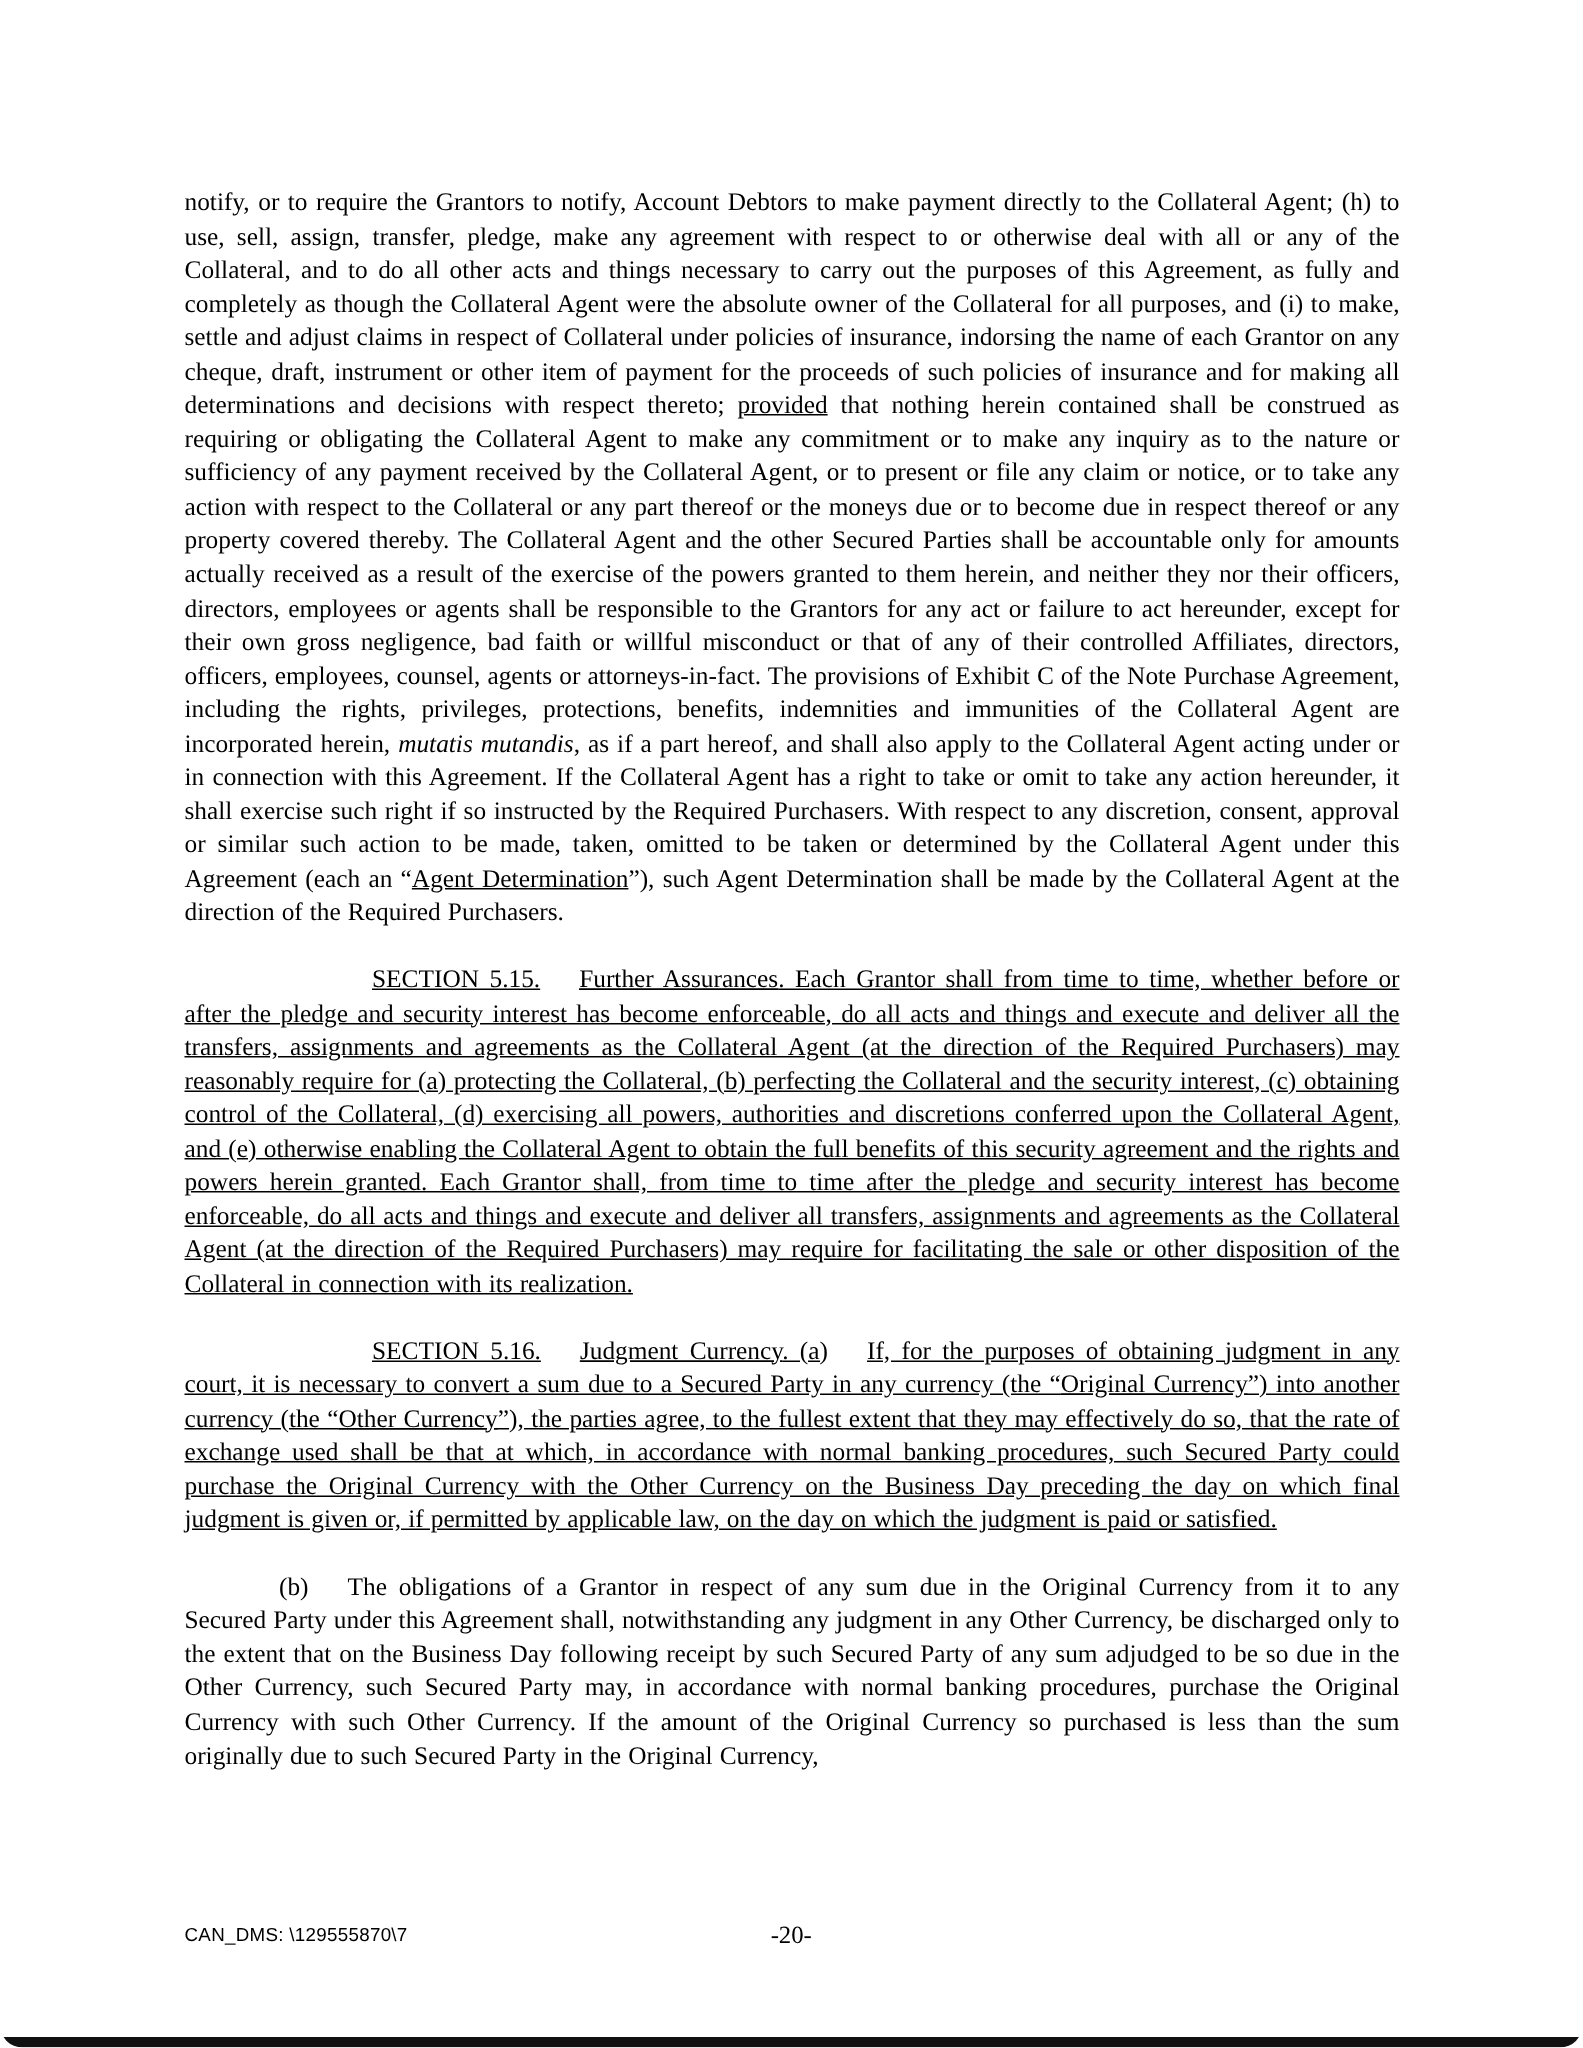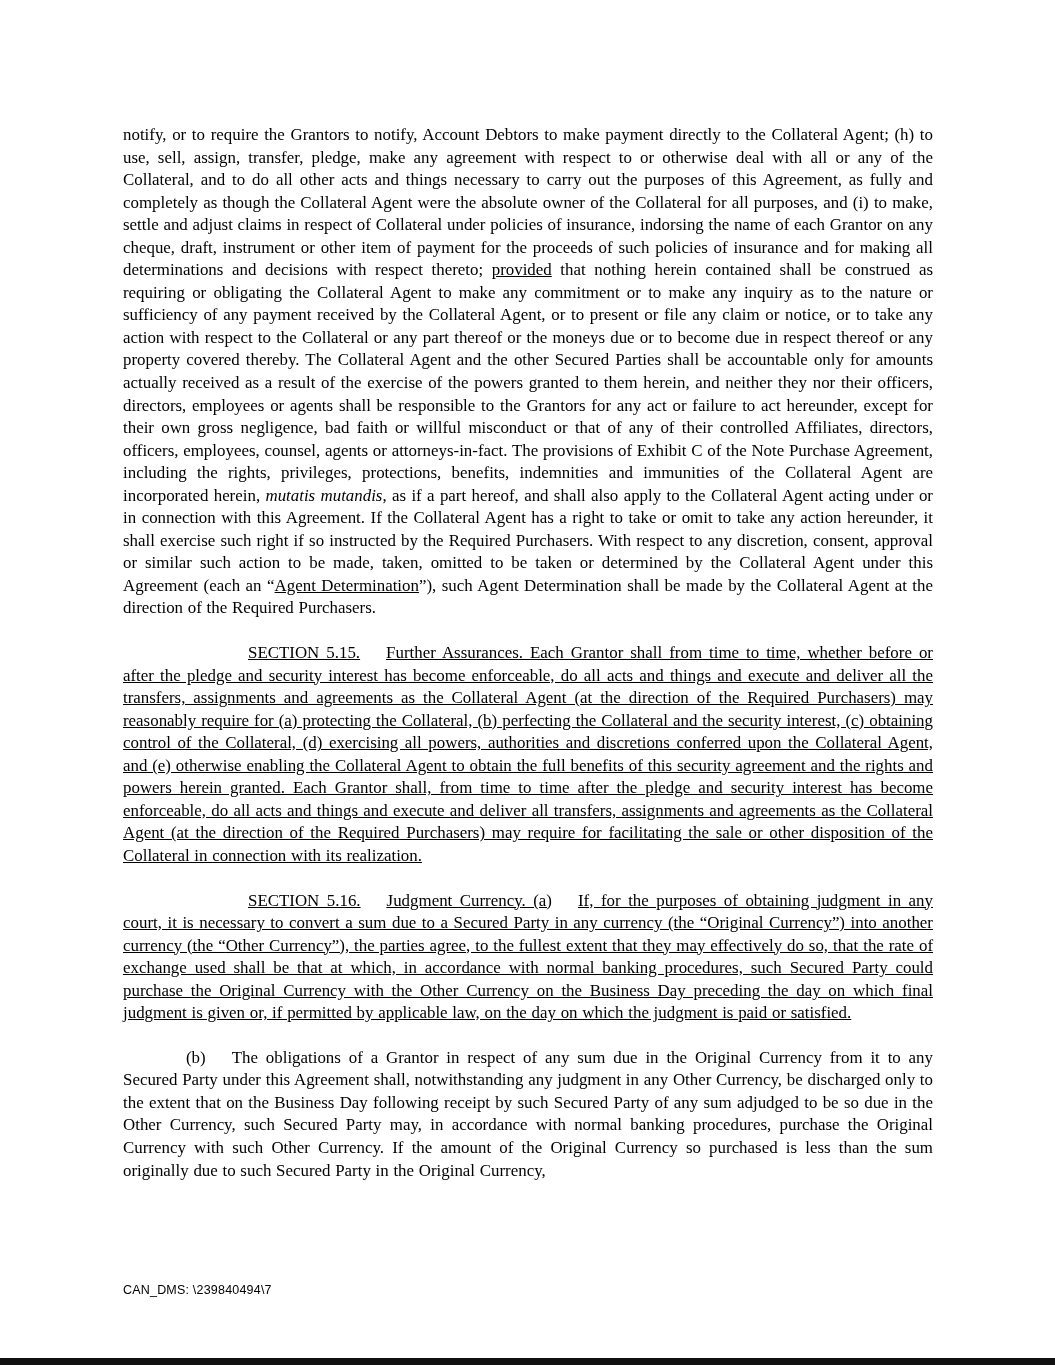--- a/index.html
+++ b/index.html
@@ -8,20 +8,21 @@
     background: #ffffff;
   }
   .page {
     position: relative;
     width: 1055px;
     height: 1365px;
     background: #ffffff;
     font-family: "Liberation Serif", serif;
     color: #000000;
     overflow: hidden;
+    border-radius: 15px;
   }
   .content {
     position: absolute;
     left: 123px;
     top: 124px;
     width: 810px;
   }
   .para {
     margin: 0 0 22px 0;
     font-size: 16.9px;
@@ -77,18 +78,19 @@
 <div class="page">
 
   <div class="content">
       <p class="para"><span>notify, or to require the Grantors to notify, Account Debtors to make payment directly to the Collateral Agent; (h) to use, sell, assign, transfer, pledge, make any agreement with respect to or otherwise deal with all or any of the Collateral, and to do all other acts and things necessary to carry out the purposes of this Agreement, as fully and completely as though the Collateral Agent were the absolute owner of the Collateral for all purposes, and (i) to make, settle and adjust claims in respect of Collateral under policies of insurance, indorsing the name of each Grantor on any cheque, draft, instrument or other item of payment for the proceeds of such policies of insurance and for making all determinations and decisions with respect thereto; </span><span class="seg-underline">provided</span><span> that nothing herein contained shall be construed as requiring or obligating the Collateral Agent to make any commitment or to make any inquiry as to the nature or sufficiency of any payment received by the Collateral Agent, or to present or file any claim or notice, or to take any action with respect to the Collateral or any part thereof or the moneys due or to become due in respect thereof or any property covered thereby. The Collateral Agent and the other Secured Parties shall be accountable only for amounts actually received as a result of the exercise of the powers granted to them herein, and neither they nor their officers, directors, employees or agents shall be responsible to the Grantors for any act or failure to act hereunder, except for their own gross negligence, bad faith or willful misconduct or that of any of their controlled Affiliates, directors, officers, employees, counsel, agents or attorneys-in-fact. The provisions of Exhibit C of the Note Purchase Agreement, including the rights, privileges, protections, benefits, indemnities and immunities of the Collateral Agent are incorporated herein, </span><span class="seg-italic">mutatis mutandis</span><span>, as if a part hereof, and shall also apply to the Collateral Agent acting under or in connection with this Agreement. If the Collateral Agent has a right to take or omit to take any action hereunder, it shall exercise such right if so instructed by the Required Purchasers. With respect to any discretion, consent, approval or similar such action to be made, taken, omitted to be taken or determined by the Collateral Agent under this Agreement (each an “</span><span class="seg-underline">Agent Determination</span><span>”), such Agent Determination shall be made by the Collateral Agent at the direction of the Required Purchasers.</span></p>
       <p class="para indent-large"><span>SECTION 5.15.</span><span class="tab"></span><span class="seg-underline">Further Assurances</span><span>. Each Grantor shall from time to time, whether before or after the pledge and security interest has become enforceable, do all acts and things and execute and deliver all the transfers, assignments and agreements as the Collateral Agent (at the direction of the Required Purchasers) may reasonably require for (a) protecting the Collateral, (b) perfecting the Collateral and the security interest, (c) obtaining control of the Collateral, (d) exercising all powers, authorities and discretions conferred upon the Collateral Agent, and (e) otherwise enabling the Collateral Agent to obtain the full benefits of this security agreement and the rights and powers herein granted. Each Grantor shall, from time to time after the pledge and security interest has become enforceable, do all acts and things and execute and deliver all transfers, assignments and agreements as the Collateral Agent (at the direction of the Required Purchasers) may require for facilitating the sale or other disposition of the Collateral in connection with its realization.</span></p>
       <p class="para indent-large"><span>SECTION 5.16.</span><span class="tab"></span><span class="seg-underline">Judgment Currency</span><span>. (a)</span><span class="tab"></span><span>If, for the purposes of obtaining judgment in any court, it is necessary to convert a sum due to a Secured Party in any currency (the “</span><span class="seg-underline">Original Currency</span><span>”) into another currency (the “</span><span class="seg-underline">Other Currency</span><span>”), the parties agree, to the fullest extent that they may effectively do so, that the rate of exchange used shall be that at which, in accordance with normal banking procedures, such Secured Party could purchase the Original Currency with the Other Currency on the Business Day preceding the day on which final judgment is given or, if permitted by applicable law, on the day on which the judgment is paid or satisfied.</span></p>
       <p class="para indent-small"><span>(b)</span><span class="tab"></span><span>The obligations of a Grantor in respect of any sum due in the Original Currency from it to any Secured Party under this Agreement shall, notwithstanding any judgment in any Other Currency, be discharged only to the extent that on the Business Day following receipt by such Secured Party of any sum adjudged to be so due in the Other Currency, such Secured Party may, in accordance with normal banking procedures, purchase the Original Currency with such Other Currency. If the amount of the Original Currency so purchased is less than the sum originally due to such Secured Party in the Original Currency,</span></p>
     </div>
 
   <div class="footer">
-    <span class="footer-left">CAN_DMS: \239840494\7</span>
+    <span class="footer-left">CAN_DMS: \129555870\7</span>
+    <span class="footer-center">-20-</span>
   </div>
 
   <div class="bottom-edge"></div>
 
 </div>
 
 </body></html>

